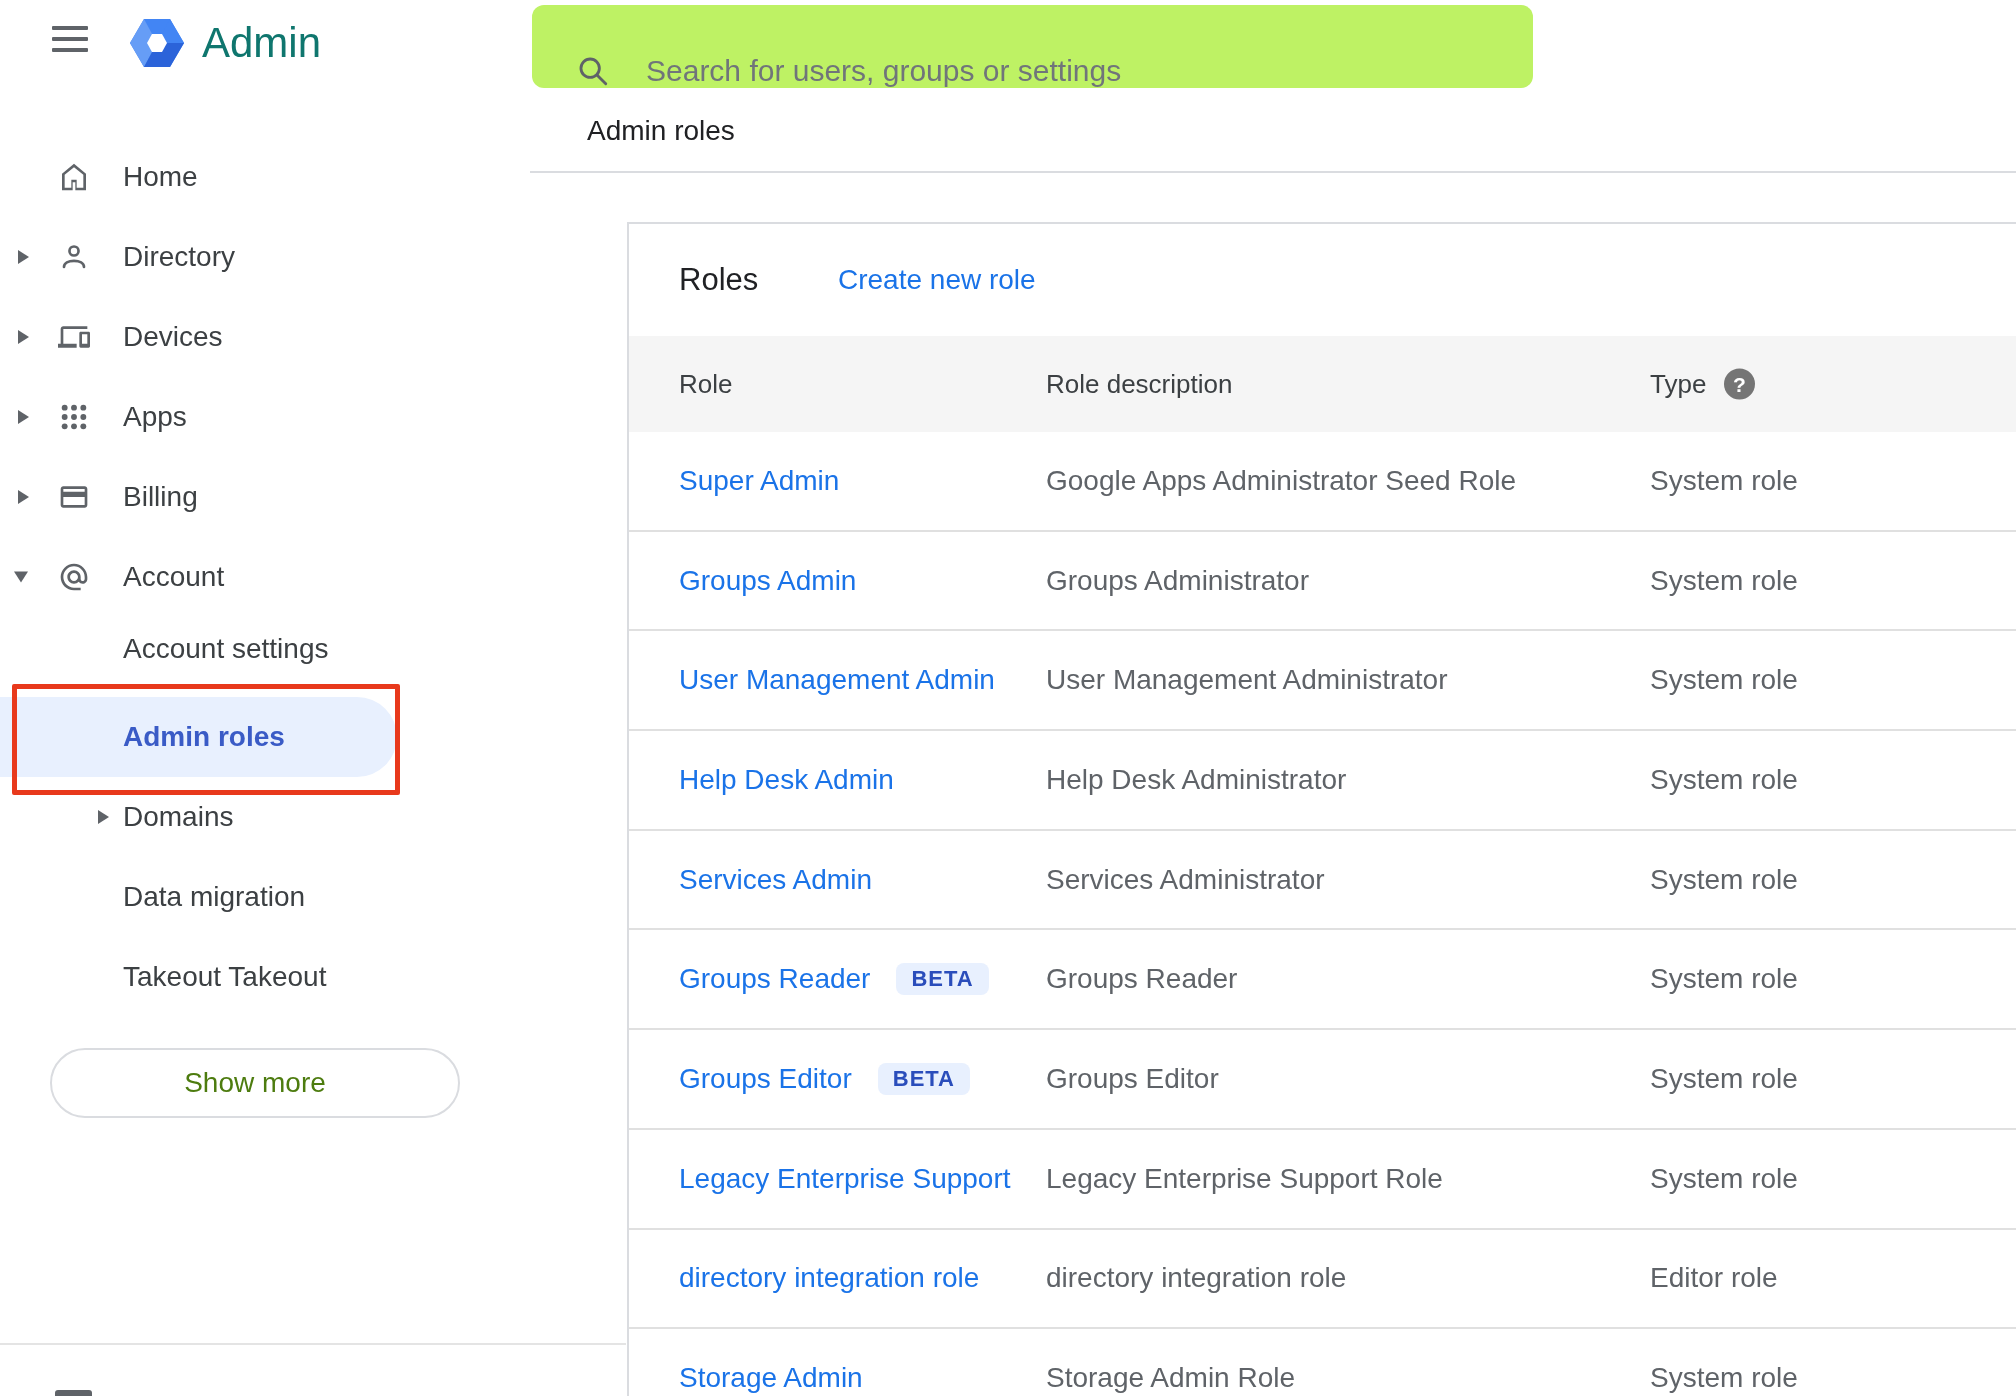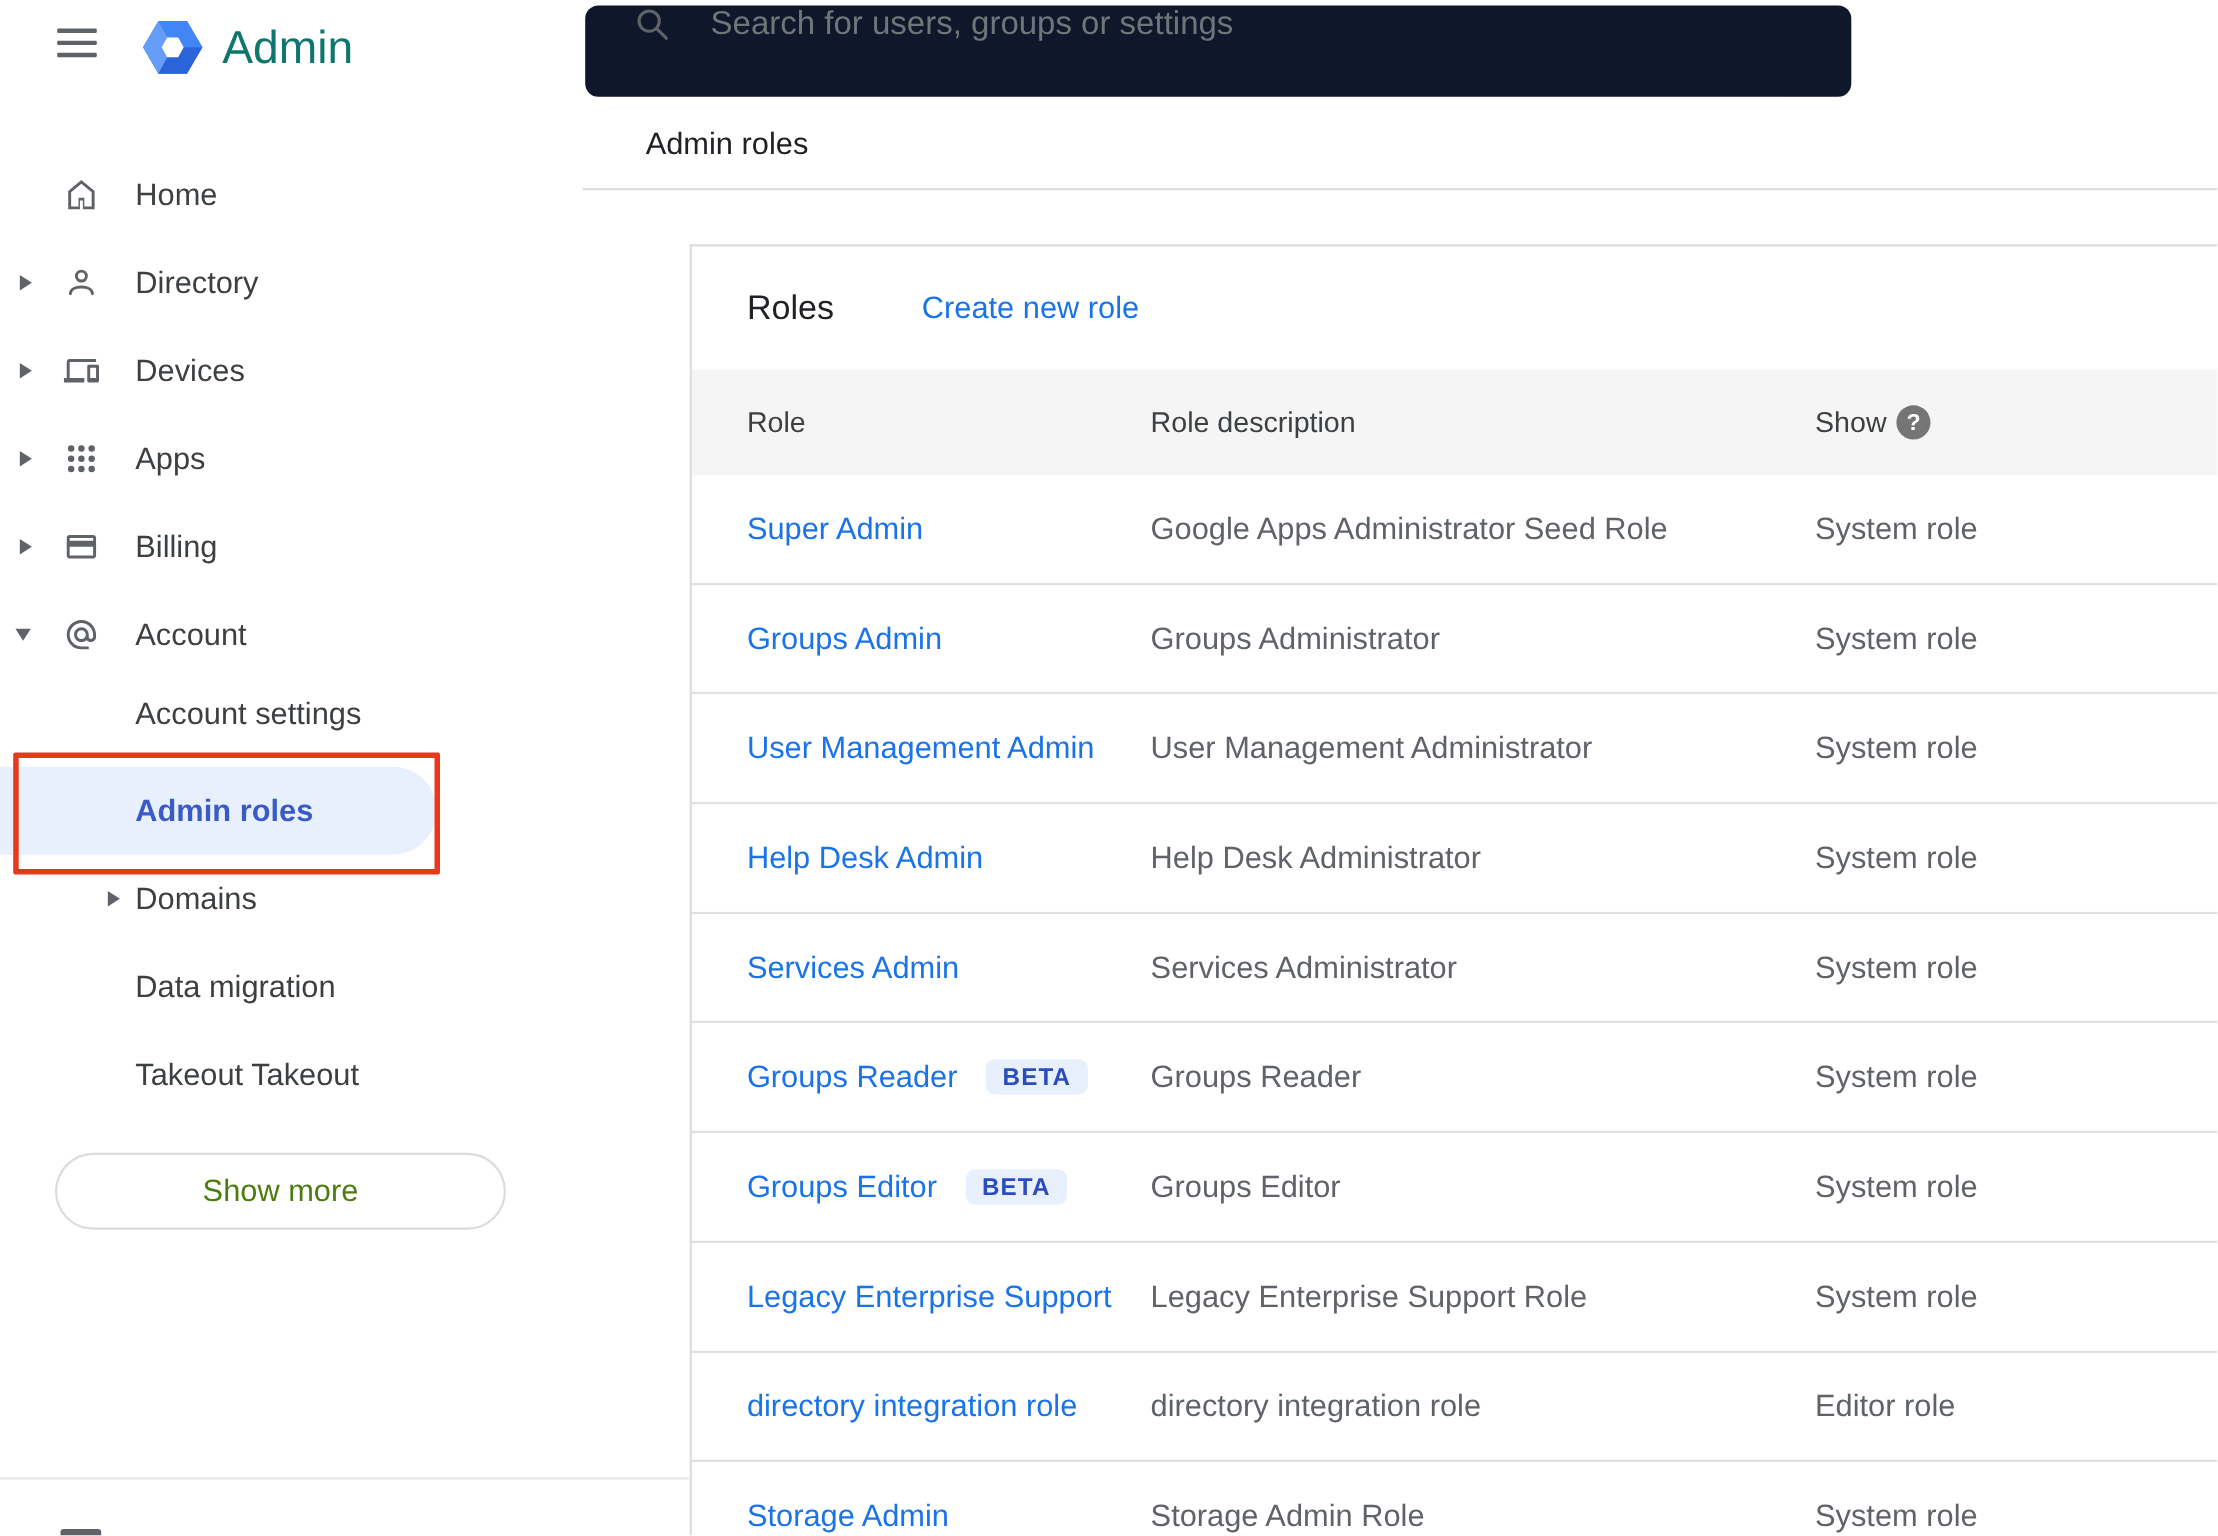--- a/index.html
+++ b/index.html
@@ -8,21 +8,21 @@
     font-family:"Liberation Sans", sans-serif;color:#3c4043;
   }
   
   .hamburger{position:absolute;left:52px;top:26px;width:36px;height:30px;cursor:pointer;}
   .hamburger span{position:absolute;left:0;width:36px;height:4px;background:#5f6368;border-radius:1px;}
   .hamburger span:nth-child(1){top:0;}
   .hamburger span:nth-child(2){top:11px;}
   .hamburger span:nth-child(3){top:22px;}
   .logo{position:absolute;left:128px;top:14px;width:58px;height:58px;}
   .logo-text{position:absolute;left:202px;top:14px;height:58px;line-height:58px;font-size:42px;color:#0f766e;}
-  .searchbar{position:absolute;left:532px;top:5px;width:1151px;height:83px;background:#0f172a;border-radius:12px;display:flex;align-items:flex-start;}
+  .searchbar{position:absolute;left:532px;top:5px;width:1001px;height:83px;background:#bef264;border-radius:12px;display:flex;align-items:flex-end;}
   .searchbar svg{margin-left:44px;flex:0 0 auto;}
   .search-ph{margin-left:36px;font-size:30px;color:#70757a;white-space:nowrap;}
   .breadcrumb{position:absolute;left:587px;top:115px;font-size:28px;color:#202124;}
   .content-divider{position:absolute;left:530px;right:0;top:171px;height:2px;background:#dadce0;}
   
   .nav{position:absolute;left:0;top:137px;width:413px;}
   .nav-item{position:absolute;left:0;width:413px;height:80px;cursor:pointer;}
   .nav-item .caret-right{position:absolute;left:18px;top:50%;transform:translateY(-50%);
     width:0;height:0;border-left:11px solid #5f6368;border-top:7px solid transparent;border-bottom:7px solid transparent;}
   .nav-item.sub .caret-right{left:98px;}
@@ -167,21 +167,21 @@
   <div class="partial-icon"></div>
 
   <section class="card">
     <div class="card-header">
       <span class="panel-title">Roles</span>
       <span class="create-link">Create new role</span>
     </div>
     <div class="thead">
       <span class="th c0">Role</span>
       <span class="th c1">Role description</span>
-      <span class="th c2">Show</span>
+      <span class="th c2">Type</span>
       <span class="help-icon">?</span>
     </div>
     <div id="tbody">
         <div class="trow">
           <div class="cellwrap">
             <span class="role-link" style="color: rgb(26, 115, 232);">Super Admin</span>
           </div>
           <span class="cell-desc">Google Apps Administrator Seed Role</span>
           <span class="cell-type">System role</span>
         </div>

